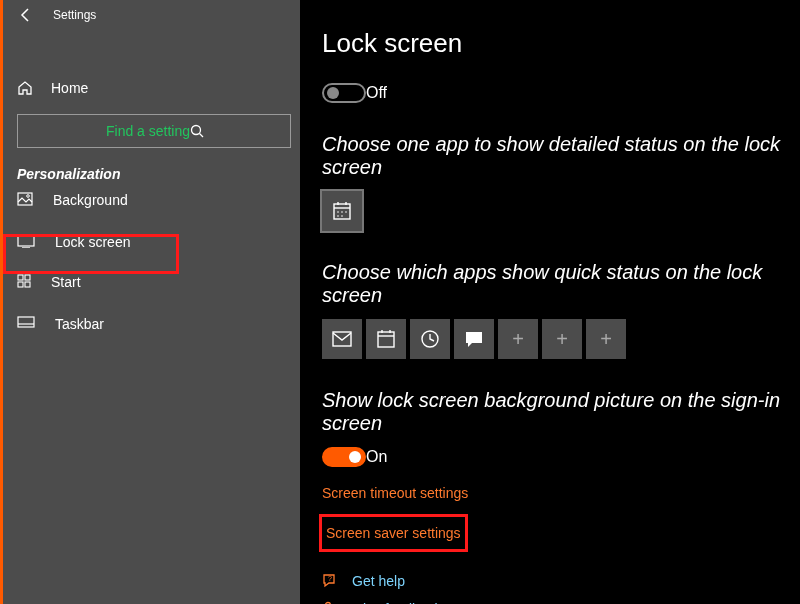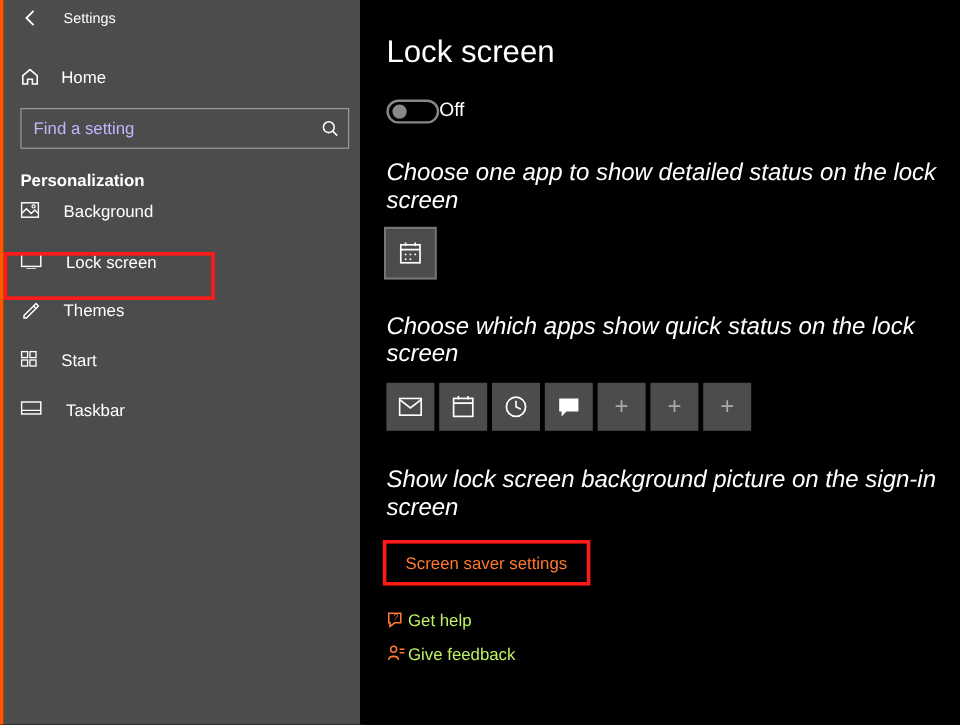--- a/index.html
+++ b/index.html
@@ -3,44 +3,44 @@
 <meta charset="utf-8">
 <style>
   html,body{margin:0;padding:0;width:800px;height:604px;overflow:hidden;font-family:"Segoe UI",Arial,sans-serif;background:#000;}
   .window{width:800px;height:604px;position:relative;color:#fff;}
   .left-edge{position:absolute;left:0;top:0;width:3px;height:100%;background:#ff5a00;z-index:50;}
   .titlebar{position:absolute;left:3px;right:0;top:0;height:30px;display:flex;align-items:center;}
   .titlebar .back{width:46px;height:30px;display:flex;align-items:center;justify-content:center;color:#fff;}
   .titlebar .title{font-size:12px;color:#fff;margin-left:4px;}
   .titlebar .wnd-ctrls{position:absolute;right:0;top:0;height:30px;display:flex;}
   .wnd-btn{width:46px;height:30px;display:flex;align-items:center;justify-content:center;color:#fff;}
-  .sidebar{position:absolute;left:3px;top:0;width:302px;height:604px;background:#4c4c4c;padding-top:46px;box-sizing:border-box;}
+  .sidebar{position:absolute;left:3px;top:0;width:302px;height:604px;background:#4c4c4c;padding-top:70px;box-sizing:border-box;}
   .home{display:flex;align-items:center;height:36px;padding-left:14px;gap:18px;font-size:14px;color:#fff;}
   .search-wrap{margin:8px 14px 0 14px;}
-  .search{height:32px;border:1px solid #9a9a9a;display:flex;align-items:center;padding:0 8px 0 10px;color:#c4b5fd;font-size:14px;justify-content:space-between;}
-  .cat{font-weight:600;font-size:14px;color:#fff;padding:18px 0 4px 14px;}
+  .search{height:32px;border:1px solid #9a9a9a;display:flex;align-items:center;padding:0 8px 0 10px;color:#22c55e;font-size:14px;justify-content:center;}
+  .cat{font-weight:600;font-size:14px;color:#fff;padding:18px 0 4px 14px;font-style:italic;}
   .nav{margin-top:6px;}
   .nav-item{display:flex;align-items:flex-start;height:42px;padding-left:14px;gap:20px;font-size:14px;color:#fff;cursor:default;}
   .nav-item.selected{outline:3px solid #ff1a1a;outline-offset:-3px;width:176px;box-sizing:border-box;height:40px;}
   .content{position:absolute;left:300px;top:0;width:500px;height:604px;background:#000;padding:28px 0 0 22px;box-sizing:border-box;color:#fff;}
   .page-title{font-size:26px;font-weight:500;margin:0 0 24px 0;}
   .toggle-row{display:flex;align-items:center;margin-bottom:30px;}
   .toggle{width:44px;height:20px;border:2px solid #888;border-radius:20px;position:relative;box-sizing:border-box;}
   .toggle .knob{position:absolute;left:3px;top:2px;width:12px;height:12px;border-radius:50%;background:#888;}
   .toggle.on{background:#ff5a00;border-color:#ff5a00;}
   .toggle.on .knob{left:auto;right:3px;background:#fff;}
   .section-label{font-size:20px;margin-bottom:12px;font-style:italic;}
   .tile-row{display:flex;gap:4px;margin-bottom:30px;}
   .tile{width:40px;height:40px;background:#4c4c4c;display:flex;align-items:center;justify-content:center;}
   .tile.sel{outline:2px solid #777;}
   .tile .plus{font-size:20px;color:#aaa;}
   .links{display:flex;flex-direction:column;gap:16px;margin-top:18px;}
   .link{color:#ff7a2e;font-size:14px;}
-  .link.boxed{outline:3px solid #ff1a1a;padding:8px 16px;width:fit-content;}
-  .help-row{display:flex;align-items:center;gap:2px;font-size:14px;color:#bef264;margin-top:24px;}
+  .link.boxed{outline:3px solid #ff1a1a;padding:8px 4px;width:fit-content;}
+  .help-row{display:flex;align-items:center;gap:14px;font-size:14px;color:#7dd3fc;margin-top:24px;}
   .help-row + .help-row{margin-top:12px;}
   .ico{display:inline-flex;align-items:center;justify-content:center;}
   svg{stroke:#fff;fill:none;}
 </style>
 </head>
 <body>
 
 <div class="window">
   <div class="left-edge"></div>
 
@@ -77,29 +77,20 @@
         <span>Background</span>
       </div>
       <div class="nav-item selected">
         <span class="ico">
             <svg width="18" height="14" viewBox="0 0 18 14">
               <rect x="1" y="1" width="16" height="11" stroke-width="1.2"></rect>
               <line x1="5" y1="14" x2="13" y2="14" stroke-width="1.4"></line>
             </svg>
           </span>
         <span>Lock screen</span>
-      </div>
-      <div class="nav-item">
-        <span class="ico">
-            <svg width="16" height="16" viewBox="0 0 16 16">
-              <path d="M3 13 L11 5 L13 7 L5 15 L3 15 Z" stroke-width="1.2"></path>
-              <path d="M11 5 L13 3 L15 5 L13 7" stroke-width="1.2"></path>
-            </svg>
-          </span>
-        <span>Themes</span>
       </div>
       <div class="nav-item">
         <span class="ico">
             <svg width="14" height="14" viewBox="0 0 14 14">
               <rect x="1" y="1" width="5" height="5" stroke-width="1.1"></rect>
               <rect x="8" y="1" width="5" height="5" stroke-width="1.1"></rect>
               <rect x="1" y="8" width="5" height="5" stroke-width="1.1"></rect>
               <rect x="8" y="8" width="5" height="5" stroke-width="1.1"></rect>
             </svg>
           </span>
@@ -213,22 +204,29 @@
         </div>
       <div class="tile">
           <span class="plus">+</span>
         </div>
       <div class="tile">
           <span class="plus">+</span>
         </div>
     </div>
 
     <div class="section-label" style="margin-top:8px">Show lock screen background picture on the sign-in screen</div>
+    <div class="toggle-row" style="margin-bottom:12px">
+      <div class="toggle on">
+          <div class="knob"></div>
+        </div>
+      <span>On</span>
+    </div>
 
     <div class="links">
+      <span class="link">Screen timeout settings</span>
       <span class="link boxed">Screen saver settings</span>
     </div>
 
     <div class="help-row">
       <span class="ico">
           <svg width="16" height="16" viewBox="0 0 16 16" style="stroke:#ff7a2e">
             <path d="M2 2 H12 V10 H7 L3 13 V10 H2 Z" stroke-width="1.3"></path>
             <text x="6" y="8" font-size="7" fill="#ff7a2e" stroke="none">?</text>
           </svg>
         </span>

